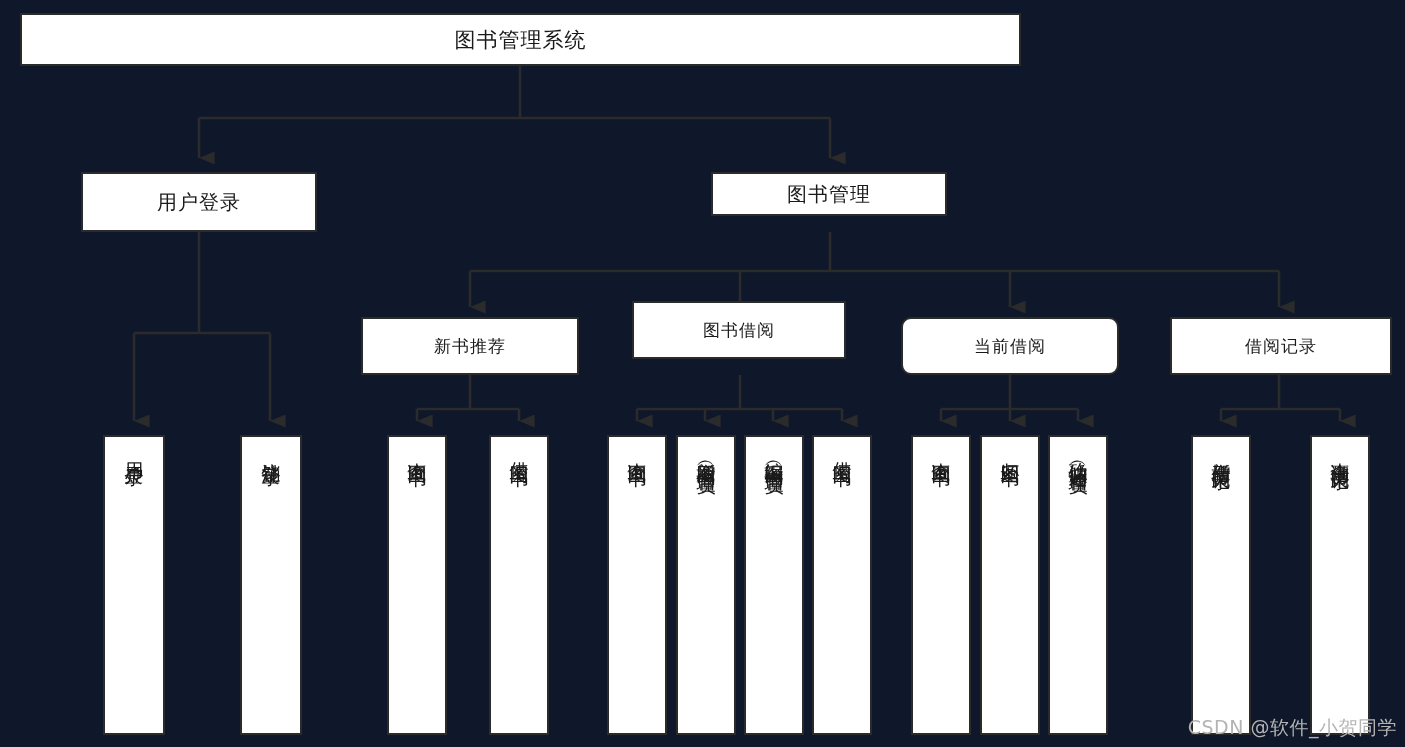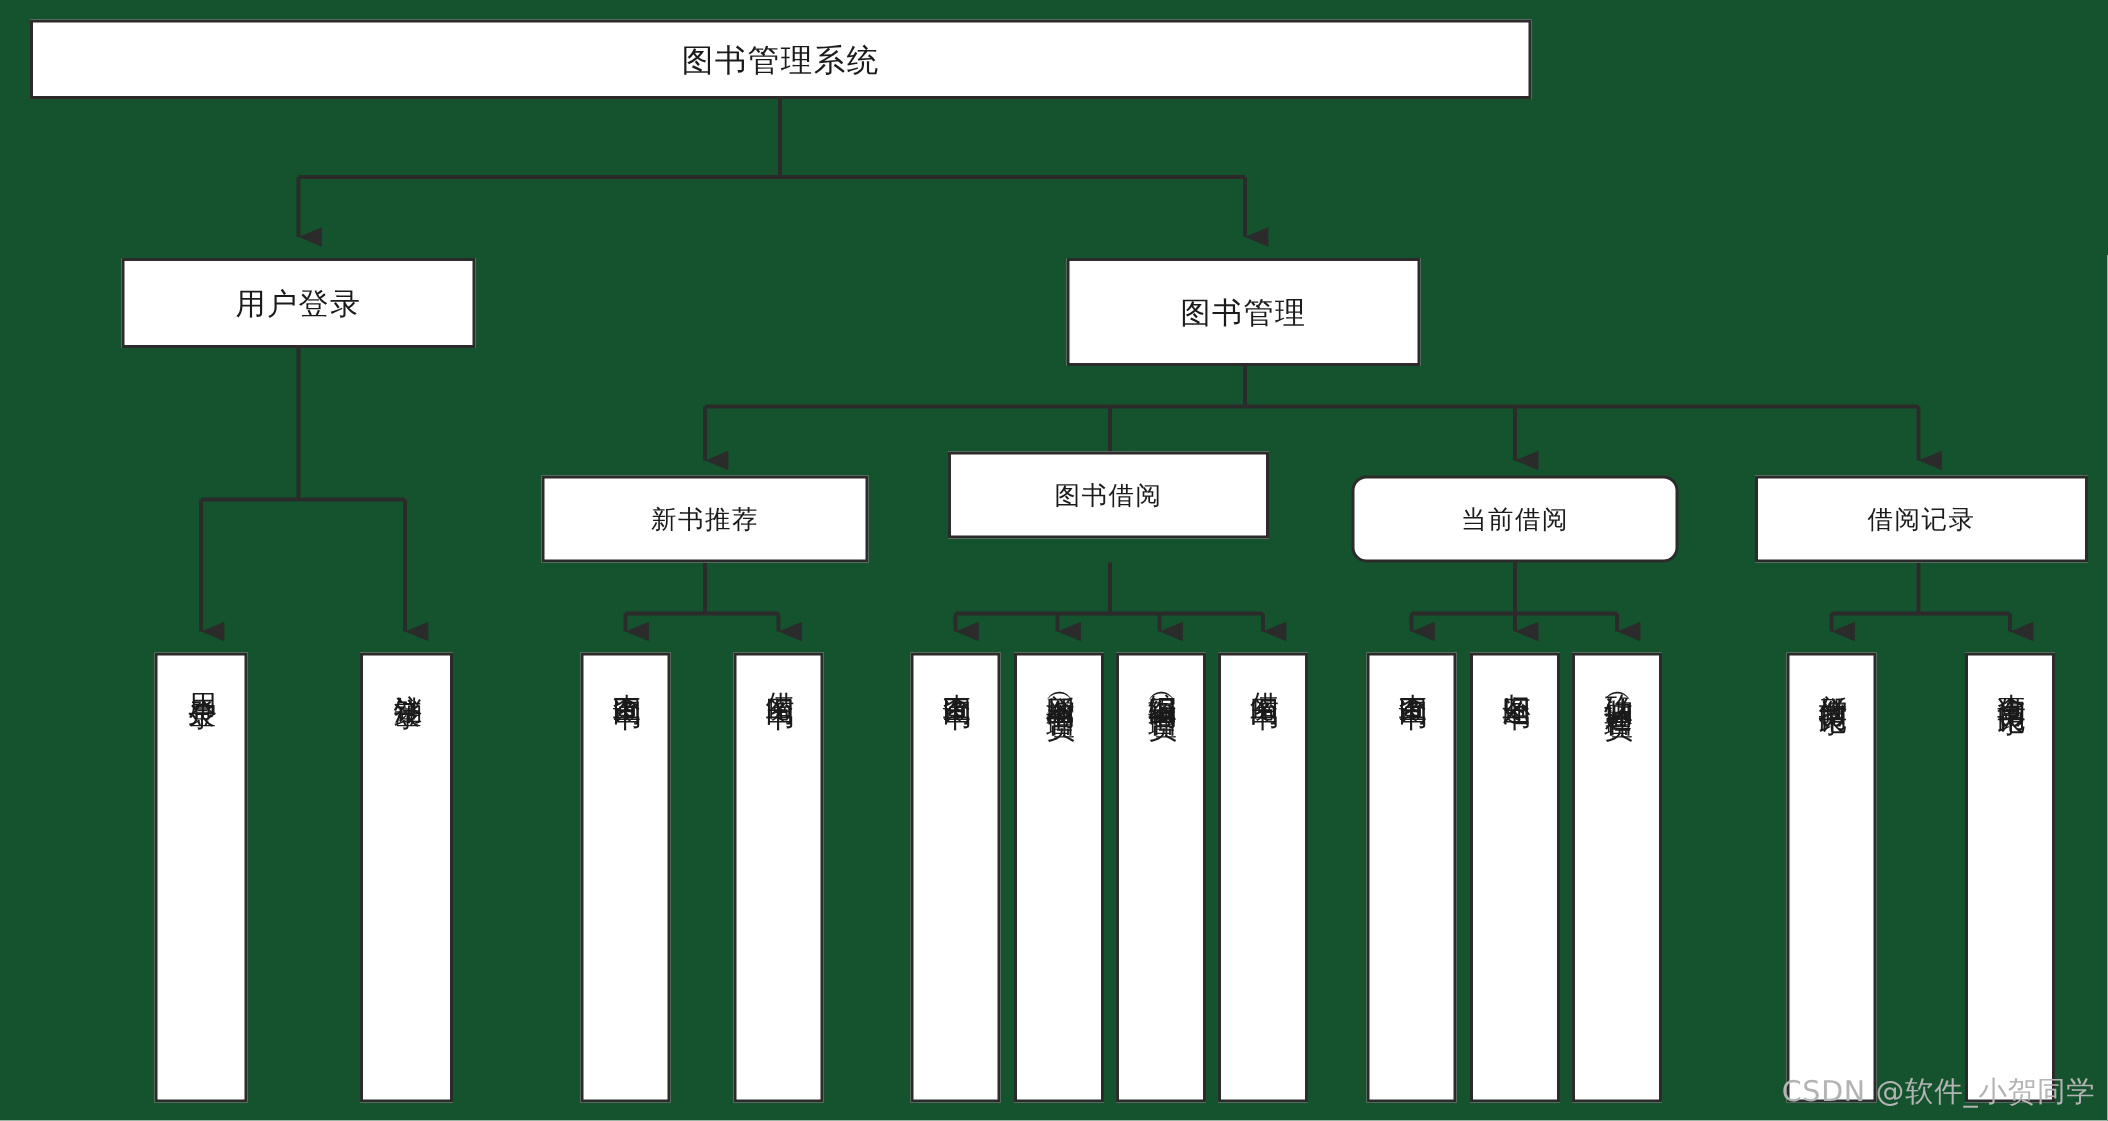--- a/index.html
+++ b/index.html
@@ -8,21 +8,21 @@
     padding: 0;
     background: #ffffff;
   }
   body {
     font-family: "DejaVu Sans", "Liberation Sans", sans-serif;
   }
   #diagram-root {
     position: relative;
     width: 1405px;
     height: 747px;
-    background: #14532d;
+    background: #0f172a;
     overflow: hidden;
   }
   #edge-layer {
     position: absolute;
     left: 0;
     top: 0;
     width: 1405px;
     height: 747px;
     pointer-events: none;
   }
@@ -145,21 +145,21 @@
   </svg>
 
   <div class="node root" style="left:20px; top:13px; width:1001px; height:53px;">
     <span class="htext">图书管理系统</span>
   </div>
 
   <div class="node level1" style="left:81px; top:172px; width:236px; height:60px;">
     <span class="htext">用户登录</span>
   </div>
 
-  <div class="node level1" style="left:711px; top:172px; width:236px; height:72px;">
+  <div class="node level1" style="left:711px; top:172px; width:236px; height:44px;">
     <span class="htext">图书管理</span>
   </div>
 
   <div class="node level2" style="left:361px; top:317px; width:218px; height:58px;">
     <span class="htext">新书推荐</span>
   </div>
 
   <div class="node level2" style="left:632px; top:301px; width:214px; height:58px;">
     <span class="htext">图书借阅</span>
   </div>

